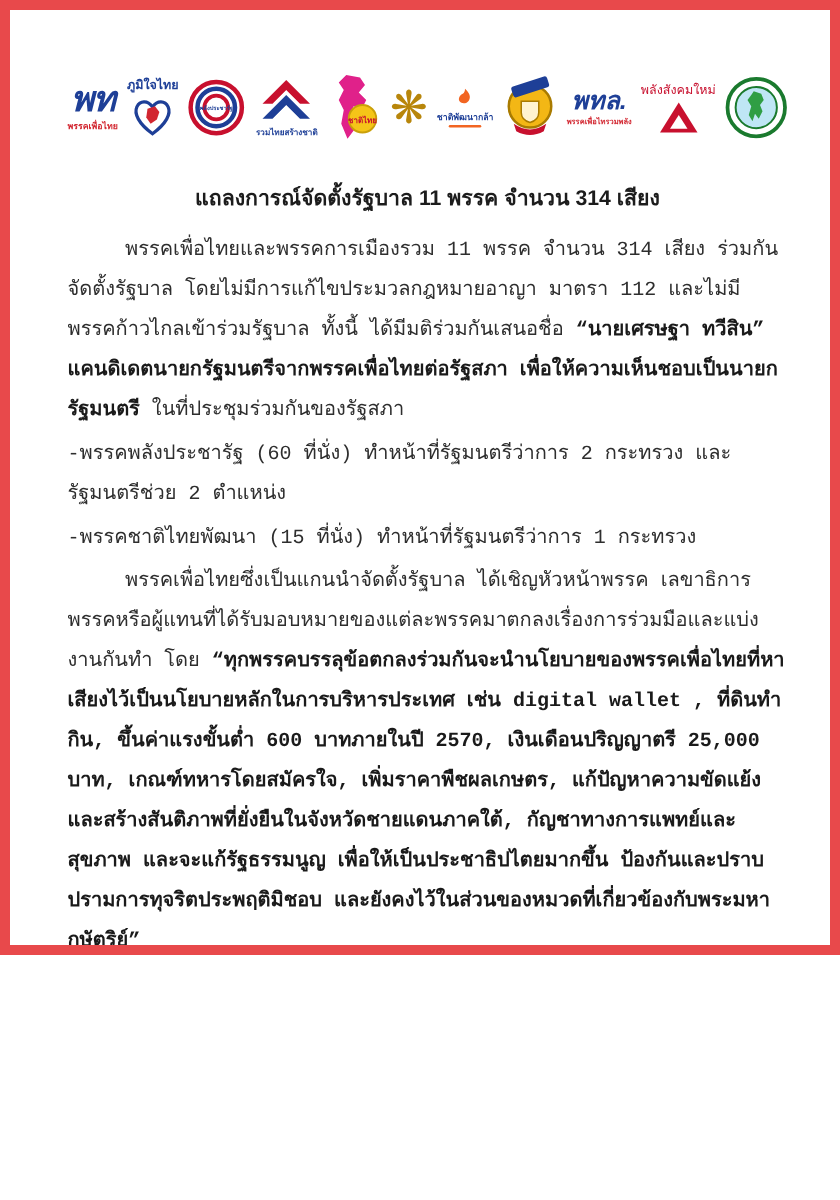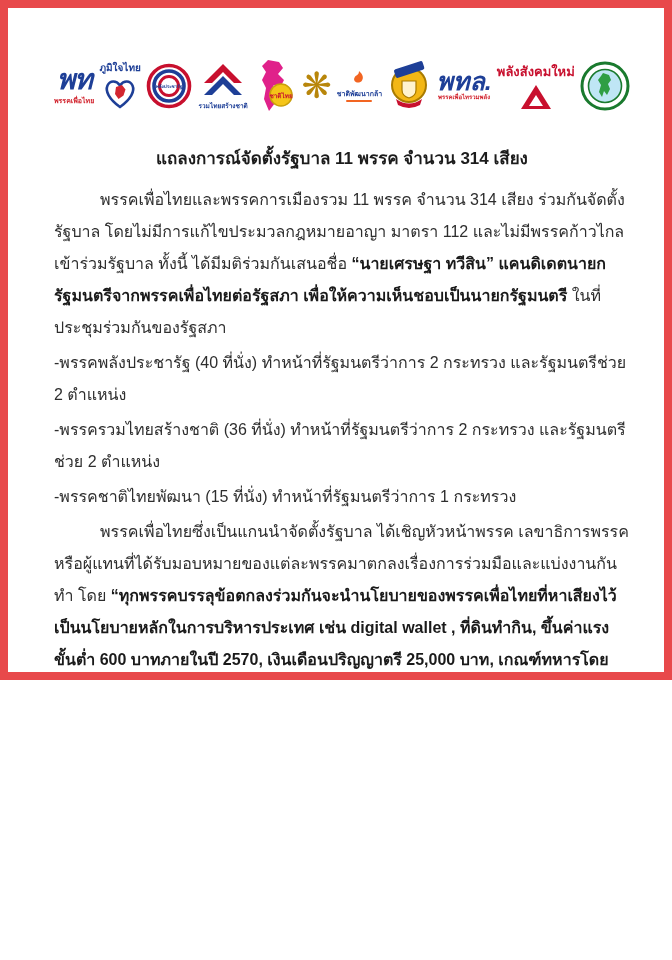--- a/index.html
+++ b/index.html
@@ -4,52 +4,52 @@
 <style>
   html,body { margin:0; padding:0; }
   body {
     width:672px; height:960px;
     background:#fff;
     font-family:"Liberation Sans","DejaVu Sans",sans-serif;
     -webkit-font-smoothing:antialiased;
   }
   .frame {
     box-sizing:border-box;
-    width:672px; height:680px;
+    width:672px; height:764px;
     border:8px solid #e8494b;
     background:#ffffff;
     overflow:hidden;
   }
   .content { padding:48px 34px 0 46px; }
 
   
   .logo-row {
     display:flex; justify-content:space-between; align-items:center;
     height:60px; margin-bottom:30px;
   }
   .logo { display:flex; flex-direction:column; align-items:center; justify-content:center; gap:1px; }
   .pt-txt  { color:#1e3f97; font-weight:bold; font-style:italic; font-size:28px; line-height:28px; letter-spacing:-1px; }
   .pt-lbl  { color:#d22630; font-size:7px; font-weight:bold; white-space:nowrap; }
   .bjt-lbl { color:#1e3f97; font-size:10px; font-weight:bold; white-space:nowrap; }
   .rtsc-lbl{ color:#1e3f97; font-size:6.5px; font-weight:bold; white-space:nowrap; }
   .cpk-lbl { color:#1e3f97; font-size:7px;  font-weight:bold; white-space:nowrap; }
   .cpk-bar { width:26px; height:2px; background:#f26522; border-radius:1px; }
-  .ptl-txt { color:#1e3f97; font-weight:bold; font-style:italic; font-size:25px; line-height:20px; }
+  .ptl-txt { color:#1e3f97; font-weight:bold; font-style:italic; font-size:20px; line-height:20px; }
   .ptl-lbl { color:#d22630; font-size:6px; font-weight:bold; white-space:nowrap; }
-  .psm-lbl { color:#c8102e; font-size:13px; font-weight:bold; white-space:nowrap; }
+  .psm-lbl { color:#c8102e; font-size:10px; font-weight:normal; white-space:nowrap; }
   .star-glyph { color:#b8860b; font-size:36px; line-height:40px; }
 
   
   .title {
     text-align:center; font-size:17px; font-weight:bold; color:#1c1c1c;
     margin:12px 0 12px 0; line-height:26px;
   }
   .body-text p {
     margin:0 0 3px 0;
-    font-size:16px; line-height:32px; color:#2e2e2e;
+    font-size:16px; line-height:32px; color:#2e2e2e;font-family:Liberation Mono, monospace;
   }
   .indent { text-indent:46px; }
   .body-text b { color:#1a1a1a; }
 </style>
 </head>
 <body>
 
 <div class="frame">
   <div class="content">
 
@@ -137,21 +137,20 @@
 
     </div>
 
     <h1 class="title">แถลงการณ์จัดตั้งรัฐบาล 11 พรรค จำนวน 314 เสียง</h1>
 
     <div class="body-text">
 
       <p class="indent"><span>พรรคเพื่อไทยและพรรคการเมืองรวม 11 พรรค จำนวน 314 เสียง ร่วมกันจัดตั้งรัฐบาล โดยไม่มีการแก้ไขประมวลกฎหมายอาญา มาตรา 112 และไม่มีพรรคก้าวไกลเข้าร่วมรัฐบาล ทั้งนี้ ได้มีมติร่วมกันเสนอชื่อ </span><b>“นายเศรษฐา ทวีสิน” แคนดิเดตนายกรัฐมนตรีจากพรรคเพื่อไทยต่อรัฐสภา เพื่อให้ความเห็นชอบเป็นนายกรัฐมนตรี</b><span> ในที่ประชุมร่วมกันของรัฐสภา</span></p>
 
 
-      <p>-พรรคพลังประชารัฐ  (40 ที่นั่ง) ทำหน้าที่รัฐมนตรีว่าการ 2 กระทรวง และรัฐมนตรีช่วย 2 ตำแหน่ง</p>
-      <p>-พรรครวมไทยสร้างชาติ (36 ที่นั่ง) ทำหน้าที่รัฐมนตรีว่าการ 2 กระทรวง และรัฐมนตรีช่วย 2 ตำแหน่ง</p>
+      <p>-พรรคพลังประชารัฐ  (60 ที่นั่ง) ทำหน้าที่รัฐมนตรีว่าการ 2 กระทรวง และรัฐมนตรีช่วย 2 ตำแหน่ง</p>
       <p>-พรรคชาติไทยพัฒนา (15 ที่นั่ง) ทำหน้าที่รัฐมนตรีว่าการ 1 กระทรวง</p>
 
       <p class="indent"><span>พรรคเพื่อไทยซึ่งเป็นแกนนำจัดตั้งรัฐบาล ได้เชิญหัวหน้าพรรค เลขาธิการพรรคหรือผู้แทนที่ได้รับมอบหมายของแต่ละพรรคมาตกลงเรื่องการร่วมมือและแบ่งงานกันทำ โดย </span><b>“ทุกพรรคบรรลุข้อตกลงร่วมกันจะนำนโยบายของพรรคเพื่อไทยที่หาเสียงไว้เป็นนโยบายหลักในการบริหารประเทศ เช่น digital wallet , ที่ดินทำกิน, ขึ้นค่าแรงขั้นต่ำ 600 บาทภายในปี 2570, เงินเดือนปริญญาตรี 25,000 บาท, เกณฑ์ทหารโดยสมัครใจ, เพิ่มราคาพืชผลเกษตร, แก้ปัญหาความขัดแย้งและสร้างสันติภาพที่ยั่งยืนในจังหวัดชายแดนภาคใต้, กัญชาทางการแพทย์และสุขภาพ และจะแก้รัฐธรรมนูญ เพื่อให้เป็นประชาธิปไตยมากขึ้น ป้องกันและปราบปรามการทุจริตประพฤติมิชอบ และยังคงไว้ในส่วนของหมวดที่เกี่ยวข้องกับพระมหากษัตริย์”</b></p>
 
     </div>
   </div>
 </div>
 
 </body></html>

